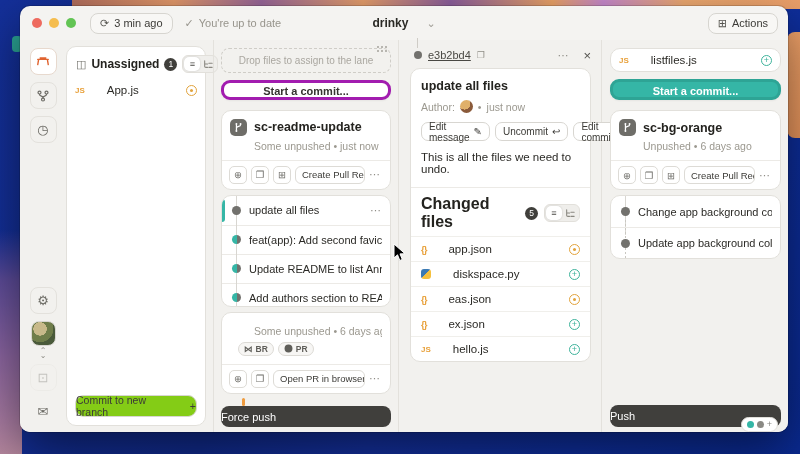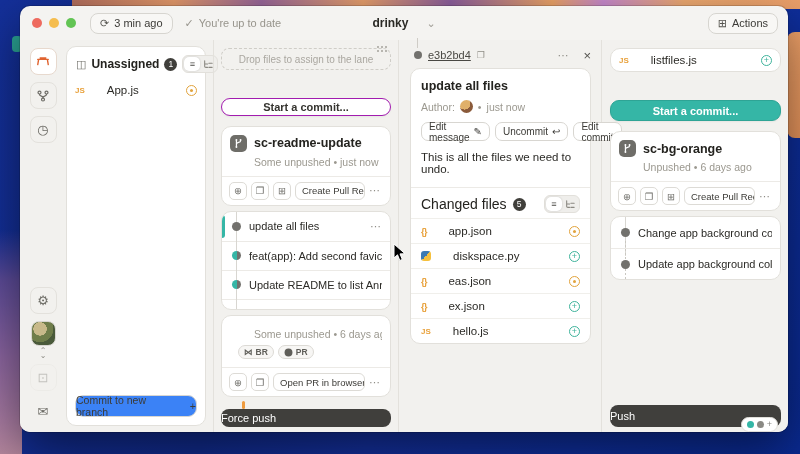--- a/index.html
+++ b/index.html
@@ -63,33 +63,33 @@
   .tg-seg.on { background:#fff; box-shadow:0 0 2px rgba(0,0,0,.18); color:#4a4944; }
   .file-row { display:flex; align-items:center; gap:22px; padding:5px 8px; font-size:11.5px; color:#2b2a26; cursor:pointer; }
   .fico-js { color:#e8a13b; font-weight:bold; font-size:8px; }
   .fico-json { color:#e8a13b; font-weight:bold; font-size:9.5px; letter-spacing:-1px; }
   .fico-py { width:10px; height:10px; border-radius:3px; background:linear-gradient(135deg,#3b7ab3 50%,#f5c03d 50%); }
   .st { margin-left:auto; width:11px; height:11px; border-radius:50%; display:flex; align-items:center; justify-content:center; flex:none; }
   .st-mod { border:1.4px solid #e2a33c; }
   .st-mod::after { content:""; width:3px; height:3px; border-radius:50%; background:#e2a33c; }
   .st-add { border:1.4px solid #3eb39b; color:#3eb39b; font-size:9px; line-height:1; }
   .lane1-spacer { flex:1; }
-  .btn-newbranch { margin:0 8px 8px; height:22px; border:1px solid #d8d6d1; border-radius:9px; background:#3b82f6;
+  .btn-newbranch { margin:0 8px 8px; height:22px; border:1px solid #d8d6d1; border-radius:9px; background:#84cc16;
     display:flex; align-items:center; justify-content:center; gap:15px; font-size:10.5px; color:#3c3b37; cursor:pointer; }
 
   
   .vlane { position:absolute; top:0; bottom:0; display:flex; flex-direction:column; padding:0 7px; }
   .lane2 { left:193px; width:186px; border-left:1px solid #e3e1dc; border-right:1px solid #e3e1dc; }
   .panel { left:380px; width:202px; border-right:1px solid #e3e1dc; padding:0 10px; }
   .lane3 { left:583px; width:185px; }
 
   .dropzone { margin-top:8px; height:26px; border:1px dashed #cfcdc7; border-radius:8px; display:flex; align-items:center;
     justify-content:center; font-size:10px; color:#aaa7a0; }
-  .btn-start { margin-top:28px; height:21px; border:1px solid #a21caf; border-radius:9px; background:#fff;
-    display:flex; align-items:center; justify-content:center; font-size:11px; font-weight:bold; color:#35342f; cursor:pointer;
+  .btn-start { margin-top:7px; height:21px; border:3px solid #a21caf; border-radius:9px; background:#fff;
+    display:flex; align-items:flex-end; justify-content:center; font-size:11px; font-weight:bold; color:#35342f; cursor:pointer;
     box-shadow:0 1px 2px rgba(0,0,0,.05); }
   .btn-start.teal { background:#35b6a6; border-color:#2ea495; color:#fff; }
   .drag-dots { position:absolute; top:5px; right:9px; width:13px; height:7px;
     background:radial-gradient(circle 1px,#b8b6b0 1px,transparent 1.3px); background-size:4px 4px; }
 
   .branch-card { margin-top:10px; padding:8px 8px 0; }
   .bc-title { display:flex; align-items:center; gap:7px; }
   .badge-branch { width:17px; height:17px; border-radius:5px; display:flex; align-items:center; justify-content:center; flex:none; }
   .badge-branch.dark { background:#6e6d68; } .badge-branch.teal { background:#35b6a6; }
   .bc-name { font-size:12.5px; font-weight:bold; color:#24231f; white-space:nowrap; overflow:hidden; }
@@ -135,21 +135,21 @@
   .p-head .spacer { flex:1; }
   .detail-card { padding:10px 10px 0; }
   .dc-title { font-size:12.5px; font-weight:bold; color:#24231f; }
   .dc-author { display:flex; align-items:center; gap:5px; margin-top:7px; }
   .mini-avatar { width:13px; height:13px; border-radius:50%; background:radial-gradient(circle at 35% 30%,#e0b06a 0 45%,#8a5a3a 46%); }
   .dc-btns { display:flex; gap:5px; margin-top:9px; }
   .btn-sm { height:19px; border:1px solid #d8d6d1; border-radius:7px; background:#fff; display:flex; align-items:center;
     gap:4px; padding:0 7px; font-size:10px; color:#3c3b37; cursor:pointer; }
   .dc-desc { margin-top:10px; font-size:11.5px; color:#2b2a26; }
   .cf-head { display:flex; align-items:center; gap:6px; border-top:1px solid #eceae6; margin:12px -10px 0; padding:7px 10px 5px; }
-  .cf-title { font-size:14px; font-weight:normal; color:#24231f;text-align:center; }
+  .cf-title { font-size:16px; font-weight:bold; color:#24231f; }
   .cf-list { margin:0 -10px; }
   .cf-list .file-row { border-top:1px solid #f0efeb; padding:6px 10px; }
 
   .cursor { position:absolute; left:373px; top:237px; z-index:50; pointer-events:none; }
 </style>
 </head>
 <body>
 
 <div>
   <div class="wp-top"></div>

